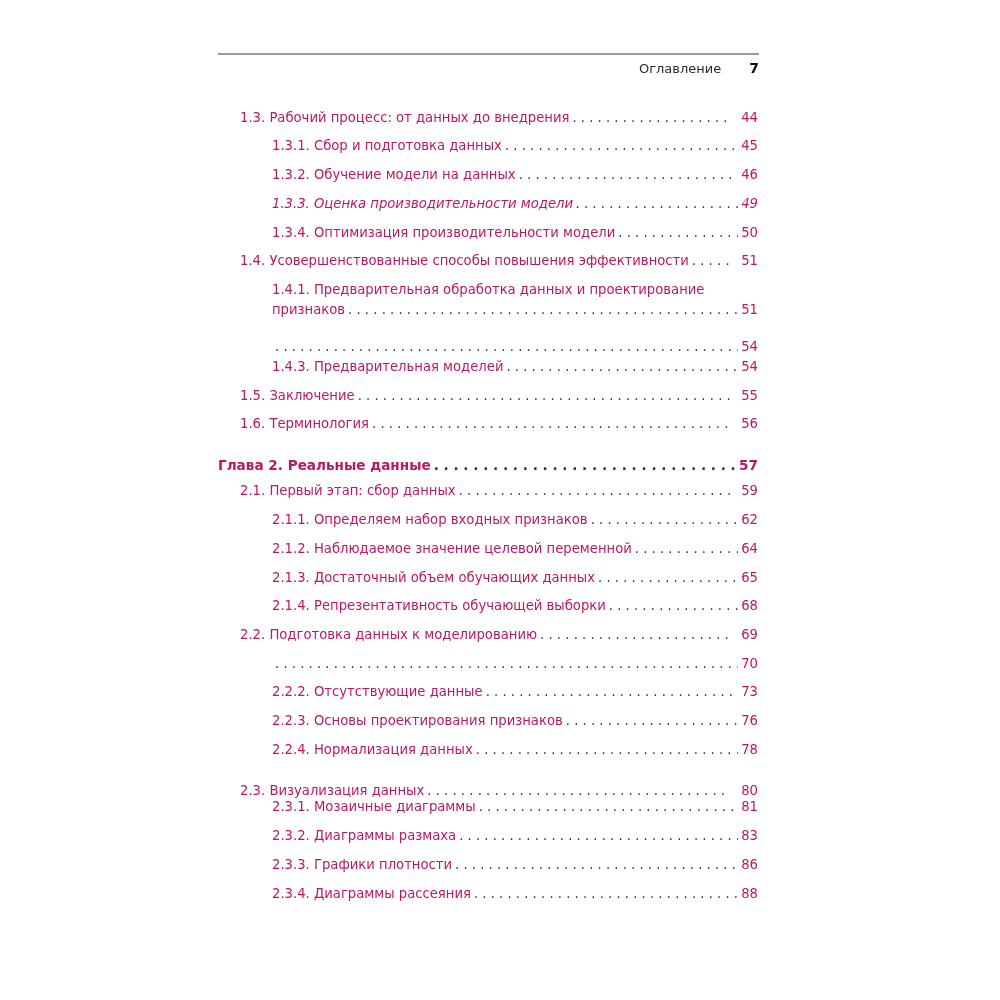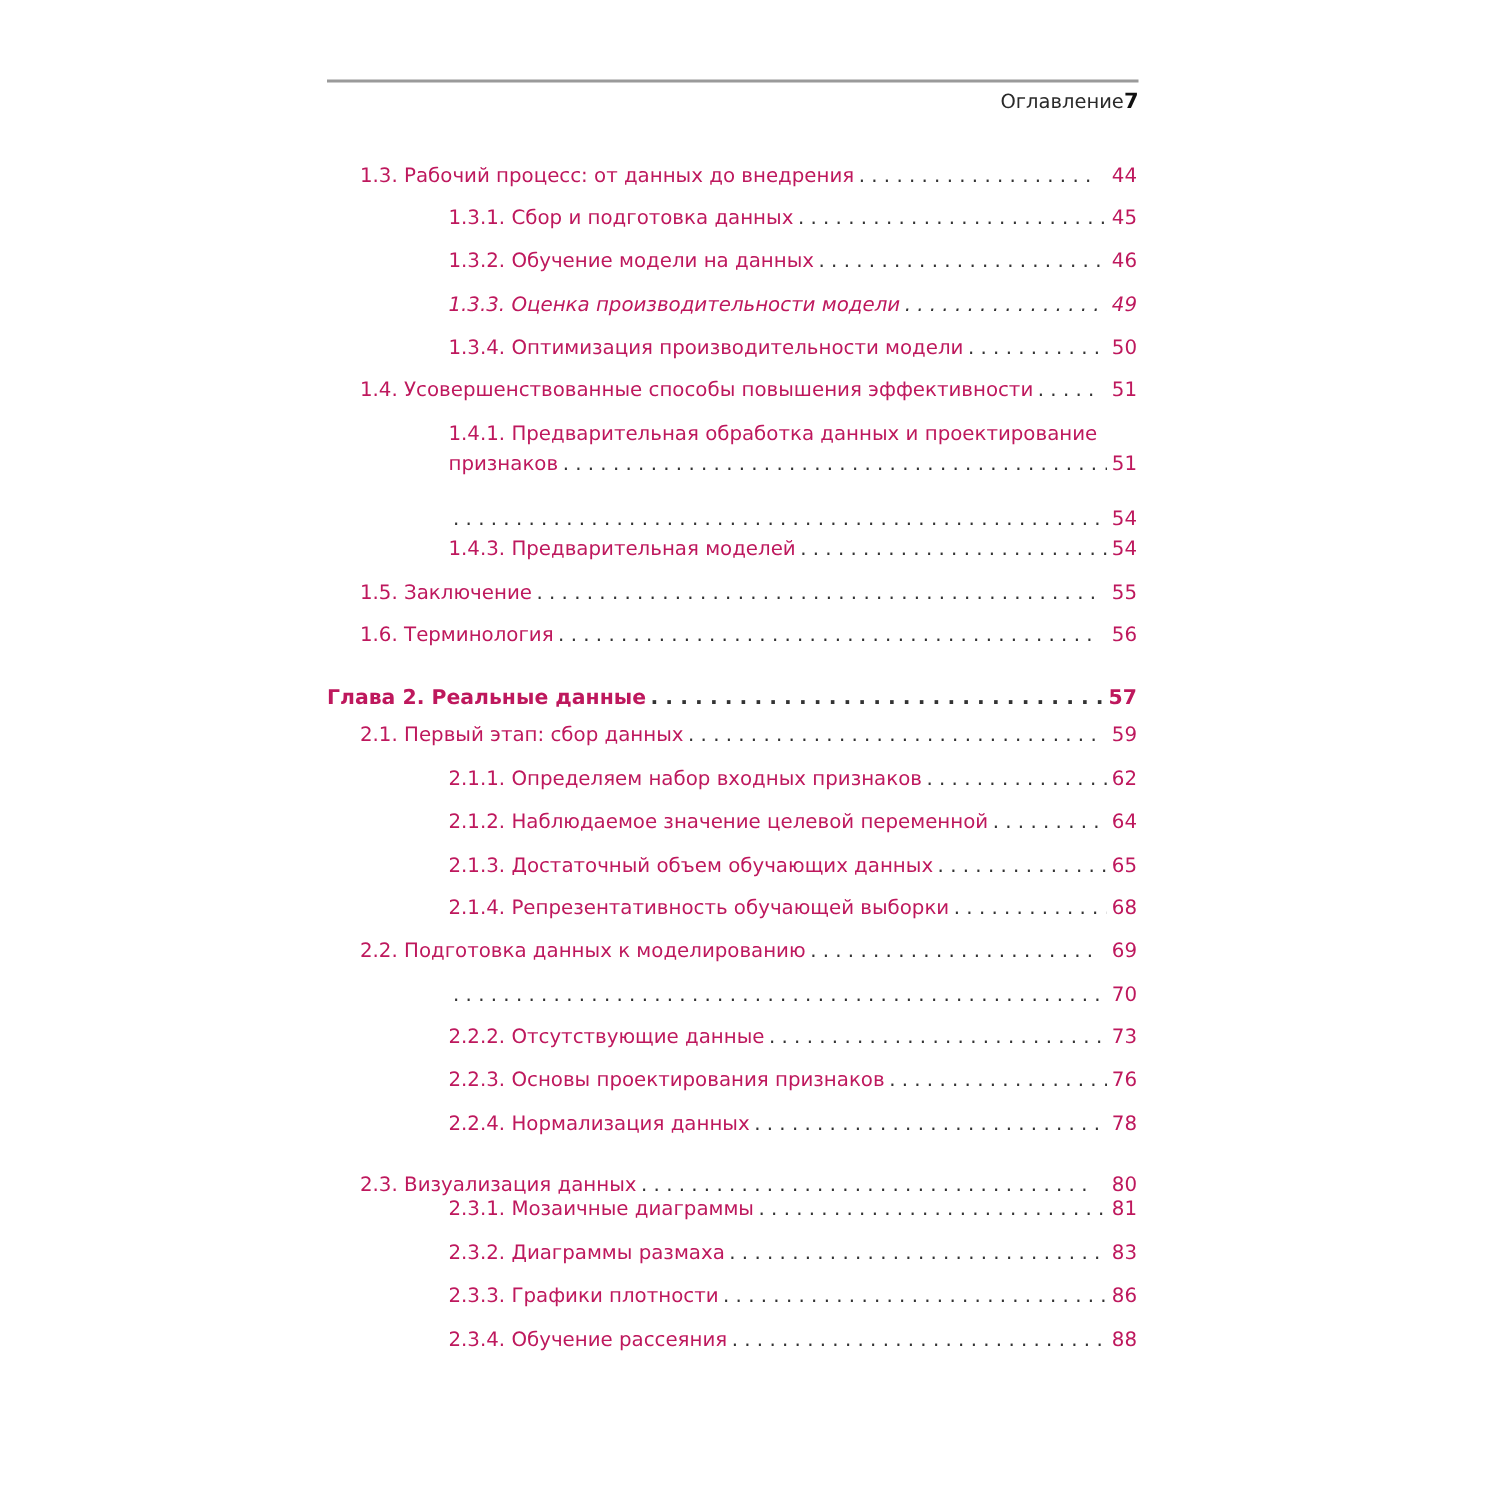--- a/index.html
+++ b/index.html
@@ -22,20 +22,21 @@
       width: 541px;
       height: 2px;
       background: #9a9a9a;
     }
     .running-head {
       position: absolute;
       right: 241px;
       top: 60px;
       display: flex;
       align-items: baseline;
+      gap: 28px;
       font-size: 13px;
       justify-content: center;
     }
     .running-head .title { color: #2a2a2a; }
     .running-head .page-num { font-weight: bold; font-size: 14px; color: #111; }
 
     .toc {
       position: absolute;
       left: 0;
       top: 0;
@@ -65,21 +66,21 @@
     .toc-line .leader::before {
       content: ". . . . . . . . . . . . . . . . . . . . . . . . . . . . . . . . . . . . . . . . . . . . . . . . . . . . . . . . . . . . . . . . . . . . . . . . . . . .";
       letter-spacing: 0;
     }
     .toc-line .page {
       flex: 0 0 auto;
       text-align: right;
       min-width: 18px;
     }
     .level-1 { left: 240px; }
-    .level-2 { left: 272px; margin-left: 27px; }
+    .level-2 { left: 272px; }
     .level-0 { left: 218px; font-weight: bold; font-size: 13.6px; }
     .level-0 .page { font-weight: bold; }
     .level-1 .page { padding-left: 8px; }
   </style>
 </head>
 <body>
 
 <div class="header-rule"></div>
 <div class="running-head">
   <span class="title">Оглавление</span>
@@ -265,18 +266,18 @@
     </div>
     <div class="toc-entry level-2" style="top: 855px;">
       <div class="toc-line">
         <span class="label"><span>2.3.3.</span> <span>Графики плотности</span></span>
         <span class="leader"></span>
         <span class="page">86</span>
       </div>
     </div>
     <div class="toc-entry level-2" style="top: 884px;">
       <div class="toc-line">
-        <span class="label"><span>2.3.4.</span> <span>Обучение рассеяния</span></span>
+        <span class="label"><span>2.3.4.</span> <span>Диаграммы рассеяния</span></span>
         <span class="leader"></span>
         <span class="page">88</span>
       </div>
     </div>
   </div>
 
 </body></html>

